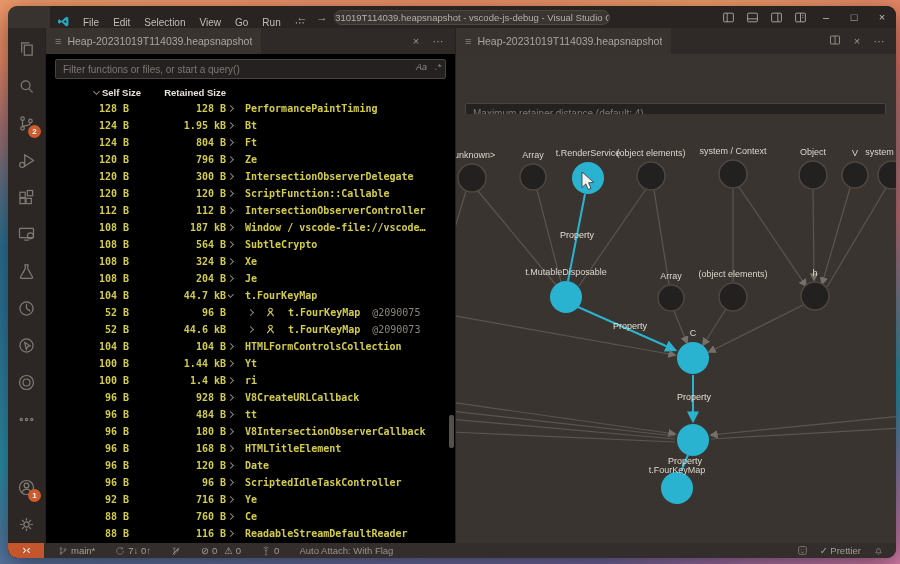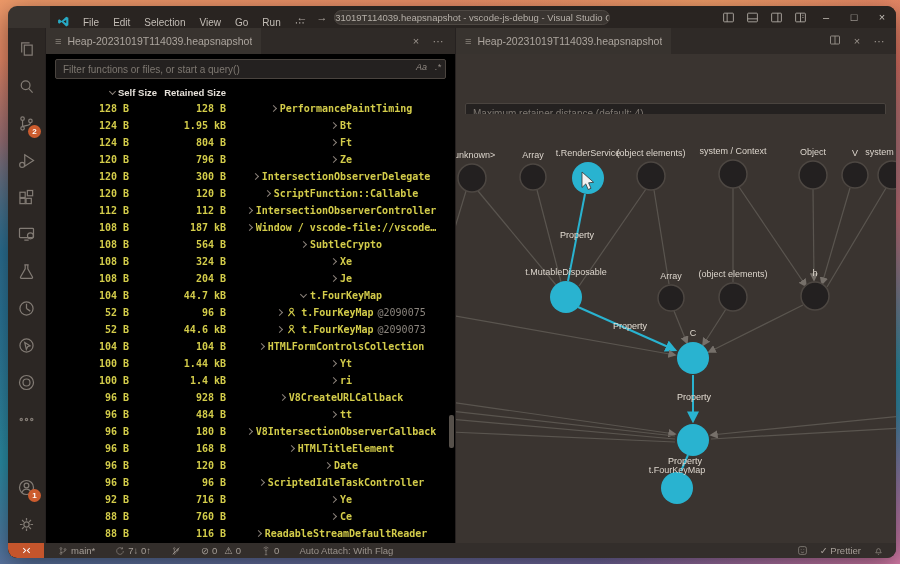--- a/index.html
+++ b/index.html
@@ -43,28 +43,28 @@
   .tab-actions{ margin-left:auto; display:flex; align-items:center; gap:4px; padding-right:8px; color:#9b948d;}
   .tab-actions .ta{ width:18px; text-align:center; font-size:11px; }
   .webview{ position:relative; flex:1; overflow:hidden; background:#000000;}
   .inputbox{ position:absolute; left:9px; right:9px; top:5px; height:20px; background:#242120;
     border:1px solid #4a443f; border-radius:2px; color:#d5cfc8; font-size:10px; padding:0 46px 0 7px;
     font-family:"Liberation Sans",sans-serif; outline:none;}
   .inputbox::placeholder{ color:#7e7871; }
   .input-icons{ position:absolute; right:14px; top:8px; display:flex; gap:8px; font-size:9px; color:#948d86;font-style:italic;}
   
   .thead{ position:absolute; top:33px; left:0; right:0; height:13px; font-size:9.5px; font-weight:bold; color:#e6e1da;}
-  .th-self{ position:absolute; left:48px; display:flex; align-items:center; gap:3px;margin-left:16px;}
+  .th-self{ position:absolute; left:48px; display:flex; align-items:center; gap:3px;}
   .th-ret{ position:absolute; left:110px; width:70px; text-align:right;}
   .rows{ position:absolute; top:46px; left:0; right:0; bottom:0; overflow:hidden;
     font-family:"DejaVu Sans Mono",monospace; font-size:10px; }
   .trow{ height:17px; display:flex; align-items:center; position:relative;}
   .c-self{ position:absolute; left:0; width:83px; text-align:right; color:#d3cc4a; font-weight:bold;}
   .c-ret{ position:absolute; left:88px; width:92px; text-align:right; color:#d3cc4a; font-weight:bold;}
-  .c-name{ position:absolute; left:182px; right:0; display:flex; align-items:center; gap:4px; color:#d3cc4a; font-weight:bold; white-space:nowrap; overflow:hidden;justify-content:center;}
+  .c-name{ position:absolute; left:182px; right:0; display:flex; align-items:center; gap:12px; color:#d3cc4a; font-weight:bold; white-space:nowrap; overflow:hidden;}
   .chev{ width:5px; height:5px; border-right:1.2px solid #8a8179; border-bottom:1.2px solid #8a8179; flex-shrink:0;}
   .chev.right{ transform:rotate(-45deg); }
   .chev.down{ transform:rotate(45deg); margin-top:-3px;}
   .rid{ color:#8b857e; font-weight:normal; }
   .obj-ic{ flex-shrink:0; }
   .scrollthumb{ position:absolute; right:1px; top:361px; width:5px; height:33px; background:#56504a; border-radius:2px;}
   
   .statusbar{ height:15px; background:#332e2b; display:flex; align-items:center; font-size:9.5px; color:#a59e97;gap:8px;}
   .sb-remote{ width:36px; height:15px; background:#c4552c; display:flex; align-items:center; justify-content:center; color:#fff; border-bottom-left-radius:9px;}
   .sb-item{ display:flex; align-items:center; gap:3px; padding:0 6px; white-space:nowrap;}

